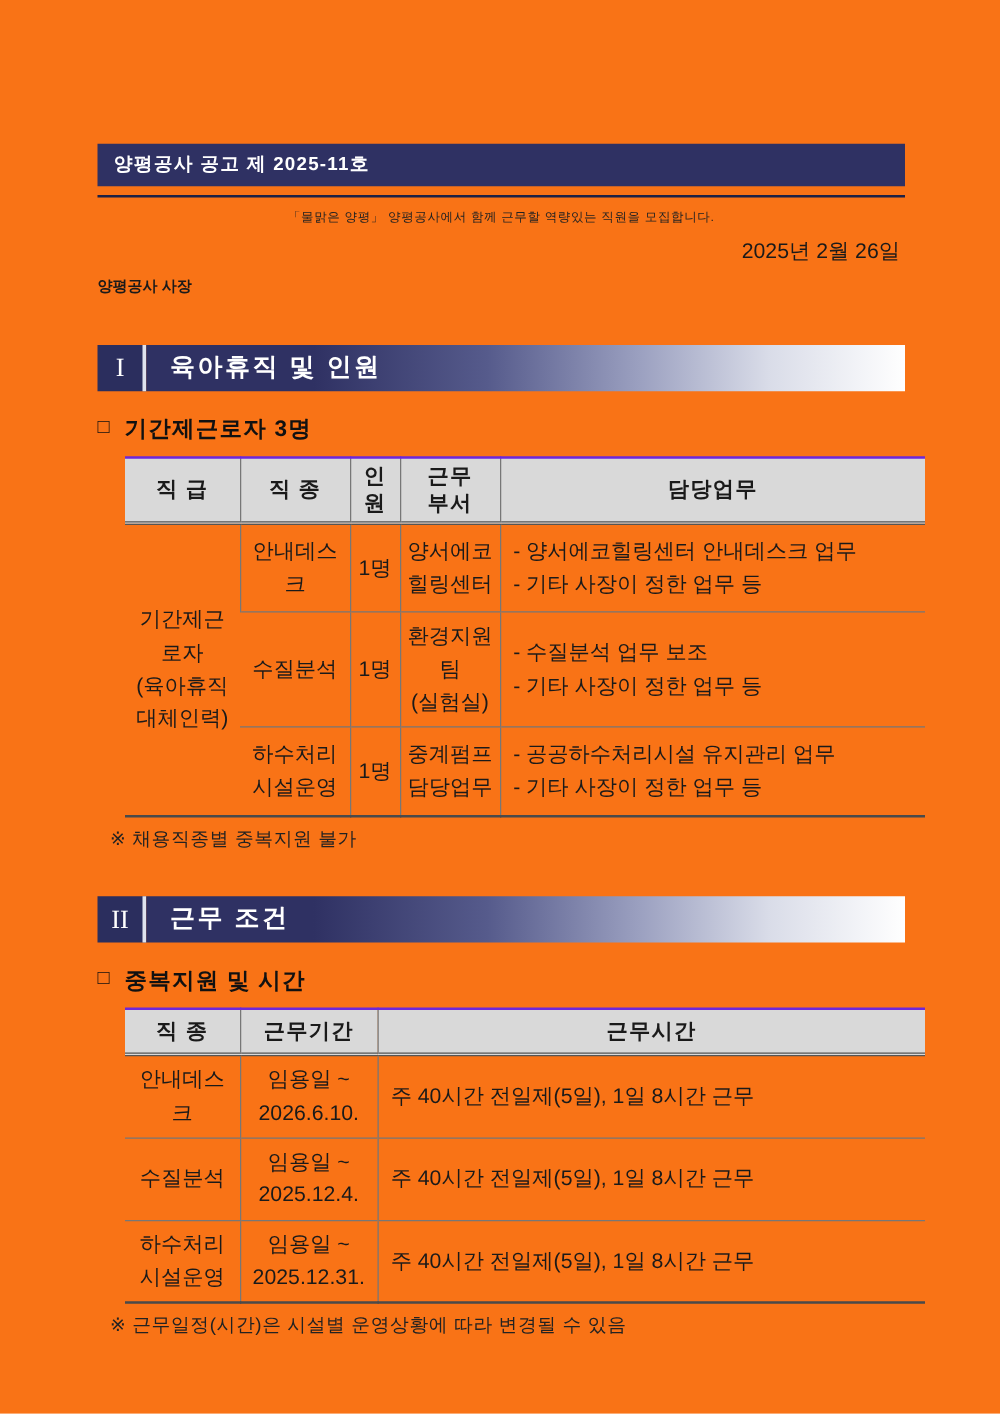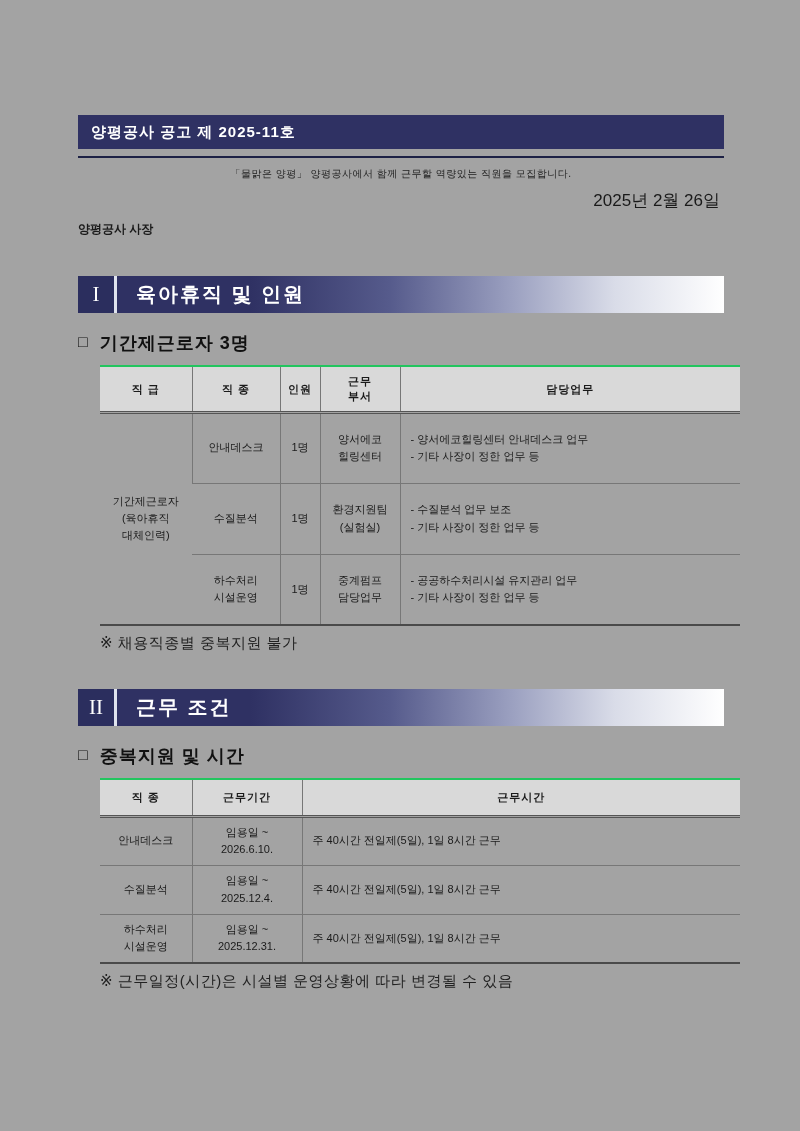--- a/index.html
+++ b/index.html
@@ -1,18 +1,18 @@
 <!DOCTYPE html>
 <html><head>
 <meta charset="utf-8">
 <style>
   * { margin:0; padding:0; box-sizing:border-box; }
   html,body { background:#ffffff; }
   body { font-family:"Liberation Sans","DejaVu Sans",sans-serif; color:#1a1a1a; }
-  .page { width:800px; height:1131px; background:#a3a3a3; overflow:hidden; position:relative; }
+  .page { width:800px; height:1131px; background:#f97316; overflow:hidden; position:relative; }
   .content { width:646px; margin-left:78px; padding-top:115px; }
 
   .notice-bar { height:34px; line-height:34px; background:#2f3163; color:#ffffff;
                 font-size:15px; font-weight:bold; padding-left:13px; letter-spacing:1px; }
 
   .title { margin-top:12px; text-align:center; color:#2b2f63; font-size:27px;
            font-weight:bold; line-height:39px; letter-spacing:0.5px; }
 
   .rule { margin-top:7px; border-top:2px solid #1d2145; }
 
@@ -27,35 +27,35 @@
                  border-right:3px solid #dfe3ee; }
   .bar-title { flex:1; color:#ffffff; font-size:20px; font-weight:bold; line-height:37px;
                padding-left:19px; letter-spacing:2px;
                background:linear-gradient(90deg,#2f3163 0%,#2f3163 22%,#565b8c 45%,#9ba0c0 65%,#d9dce8 82%,#ffffff 100%); }
 
   .sub-heading { margin-top:18px; font-size:18px; font-weight:bold; color:#111111;
                  display:flex; align-items:center; gap:11px; letter-spacing:1px; }
   .bullet { font-size:16px; position:relative; top:-1px; }
 
   table { margin:10px 0 0 22px; width:640px; border-collapse:collapse; table-layout:fixed;
-          font-size:11px; color:#1a1a1a;
-          border-top:2px solid #22c55e; border-bottom:2px solid #4a4a4a; }
+          font-size:17px; color:#1a1a1a;
+          border-top:2px solid #6d28d9; border-bottom:2px solid #4a4a4a; }
   th { background:#d9d9d9; border-bottom:3px double #555555; font-weight:bold;
        white-space:pre-line; vertical-align:middle; text-align:center; padding:3px 2px;
        letter-spacing:1px; line-height:1.3; }
   td { border-top:1px solid #777777; white-space:pre-line; text-align:center;
        vertical-align:middle; padding:6px 4px; line-height:1.55; }
   th + th, td + td { border-left:1px solid #777777; }
   td.left { text-align:left; padding-left:10px; }
   .t1 th { height:46px; }
   .t1 td { height:71px; }
   .t2 th { height:37px; }
   .t2 td { height:49px; }
 
-  .note { margin:8px 0 0 22px; font-size:15px; color:#222222; letter-spacing:0.5px; }
+  .note { margin:8px 0 0 10px; font-size:15px; color:#222222; letter-spacing:0.5px; }
   .sec2 { margin-top:36px; }
 </style>
 </head>
 <body>
 
 <div class="page">
   <div class="content">
 
     <div class="notice-bar">양평공사 공고 제 2025-11호</div>
 

